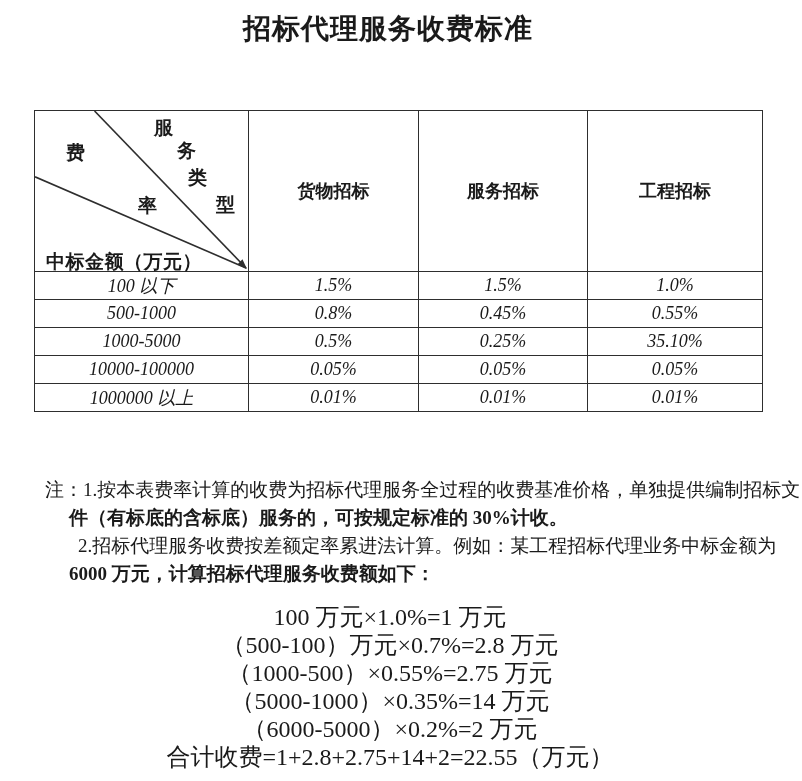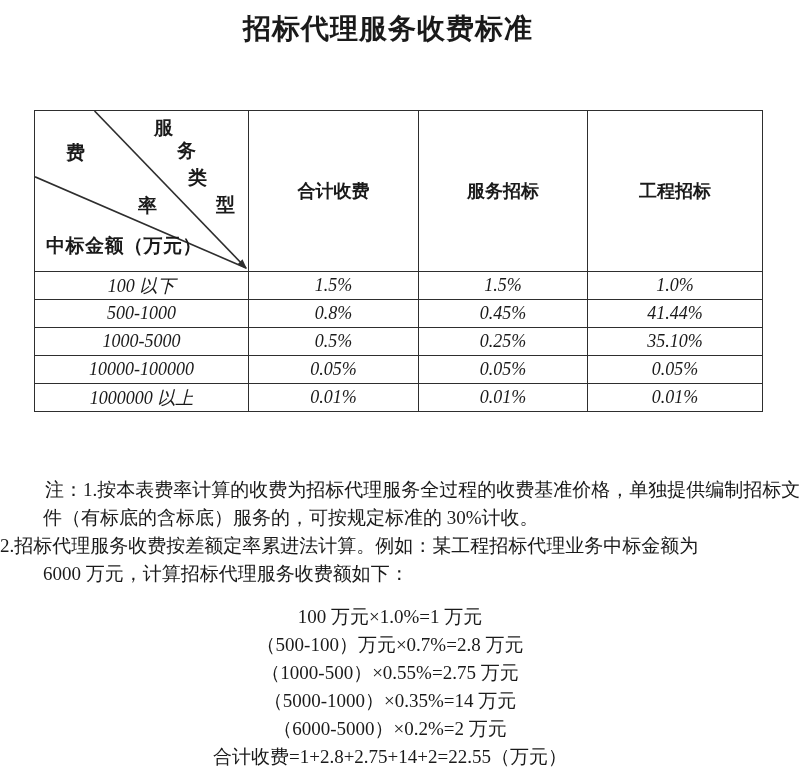--- a/index.html
+++ b/index.html
@@ -38,40 +38,40 @@
   td.col-header { font-weight: bold; font-size: 20px; }
   td.corner-cell { position: relative; padding: 0; }
   .corner-svg { position: absolute; left: 0; top: 0; width: 100%; height: 100%; }
   .diag-char {
     position: absolute;
     font-size: 19px; font-weight: bold;
     line-height: 20px; white-space: nowrap;
   }
   .corner-amount {
     position: absolute;
-    left: 11px; top: 122px;
+    left: 11px; top: 138px;
     font-size: 19px; font-weight: bold;
     white-space: nowrap;
     letter-spacing: 0.5px;
   }
   .notes {
     position: absolute;
     left: 0; top: 476px; width: 802px;
     font-size: 19px;
     line-height: 28px;
   }
   .note-line { white-space: nowrap; }
   .indent-a { padding-left: 45px; }
-  .indent-b { padding-left: 43px; }
-  .indent-c { }
+  .indent-b { padding-left: 69px; font-weight: bold; }
+  .indent-c { padding-left: 78px; }
   .calc {
     position: absolute;
     left: 0; top: 603px; width: 780px;
     text-align: center;
-    font-size: 19px;
+    font-size: 24px;
     line-height: 28px;
   }
   .calc-line { white-space: nowrap; }
 </style>
 </head>
 <body>
 
 <div class="page-title">招标代理服务收费标准</div>
 
 <table class="fee-table">
@@ -90,35 +90,35 @@
         <polygon points="210,156 200.5,151.5 205.5,146.5" fill="#2e2e2e"></polygon>
       </svg>
       <span class="diag-char" style="left:119px; top:7px;">服</span>
       <span class="diag-char" style="left:142px; top:30px;">务</span>
       <span class="diag-char" style="left:153px; top:57px;">类</span>
       <span class="diag-char" style="left:181px; top:84px;">型</span>
       <span class="diag-char" style="left:31px;  top:32px;">费</span>
       <span class="diag-char" style="left:103px; top:85px;">率</span>
       <span class="corner-amount">中标金额（万元）</span>
     </td>
-    <td class="col-header">合计收费</td>
+    <td class="col-header">货物招标</td>
     <td class="col-header">服务招标</td>
     <td class="col-header">工程招标</td>
   </tr>
   <tr class="data-row">
     <td>100 以下</td>
     <td>1.5%</td>
     <td>1.5%</td>
     <td>1.0%</td>
   </tr>
   <tr class="data-row">
     <td>500-1000</td>
     <td>0.8%</td>
     <td>0.45%</td>
-    <td>41.44%</td>
+    <td>0.55%</td>
   </tr>
   <tr class="data-row">
     <td>1000-5000</td>
     <td>0.5%</td>
     <td>0.25%</td>
     <td>35.10%</td>
   </tr>
   <tr class="data-row">
     <td>10000-100000</td>
     <td>0.05%</td>

